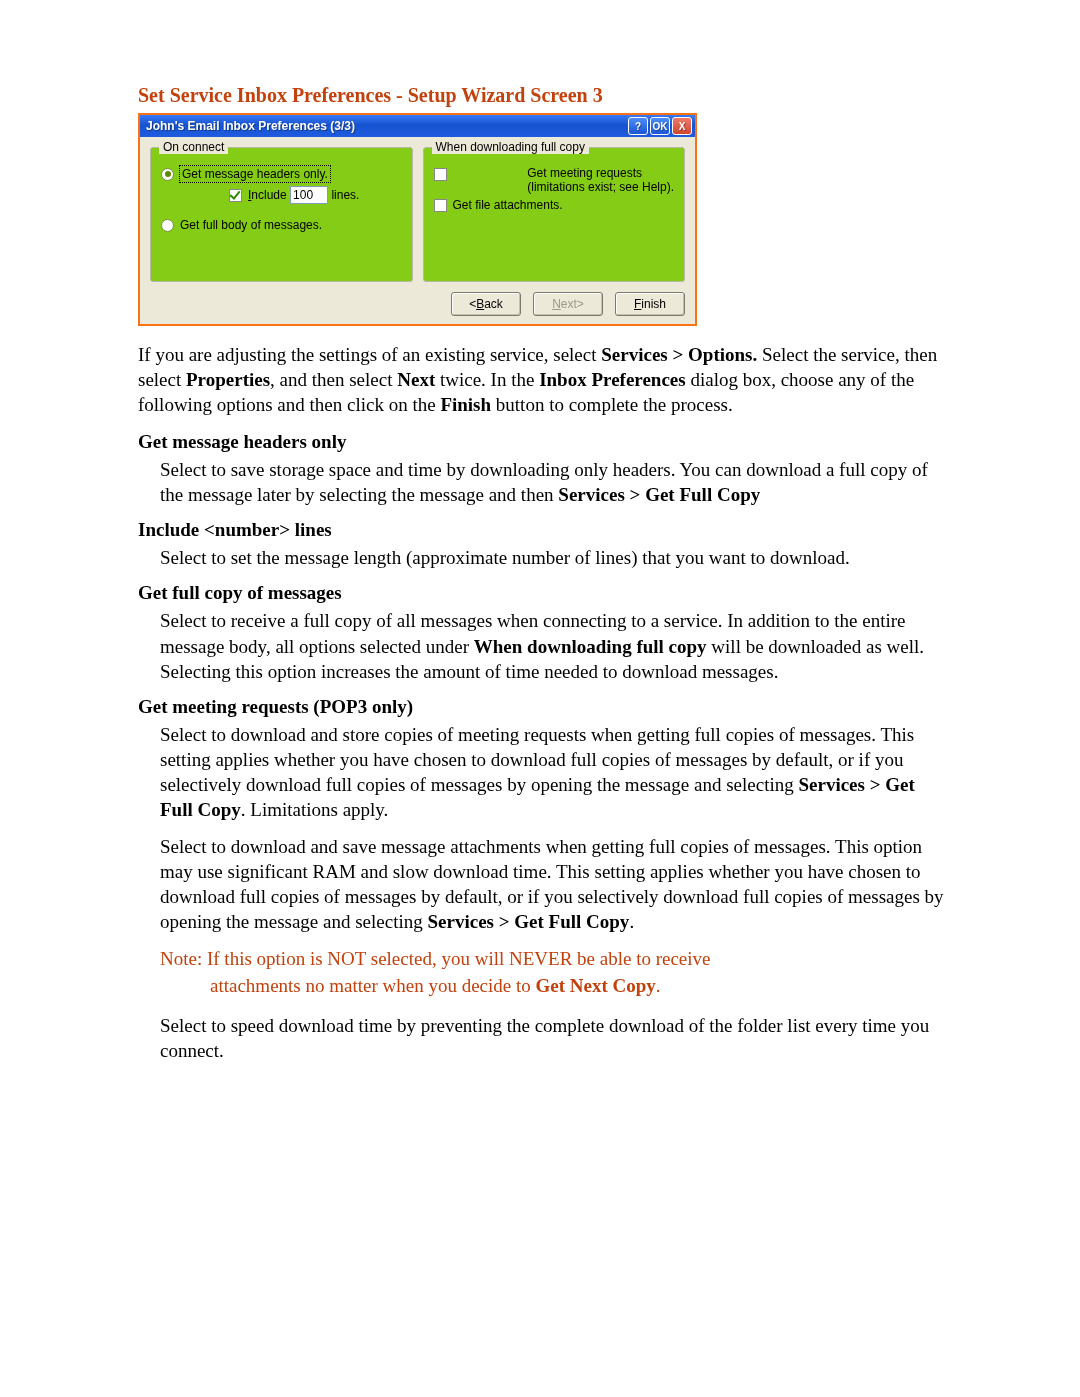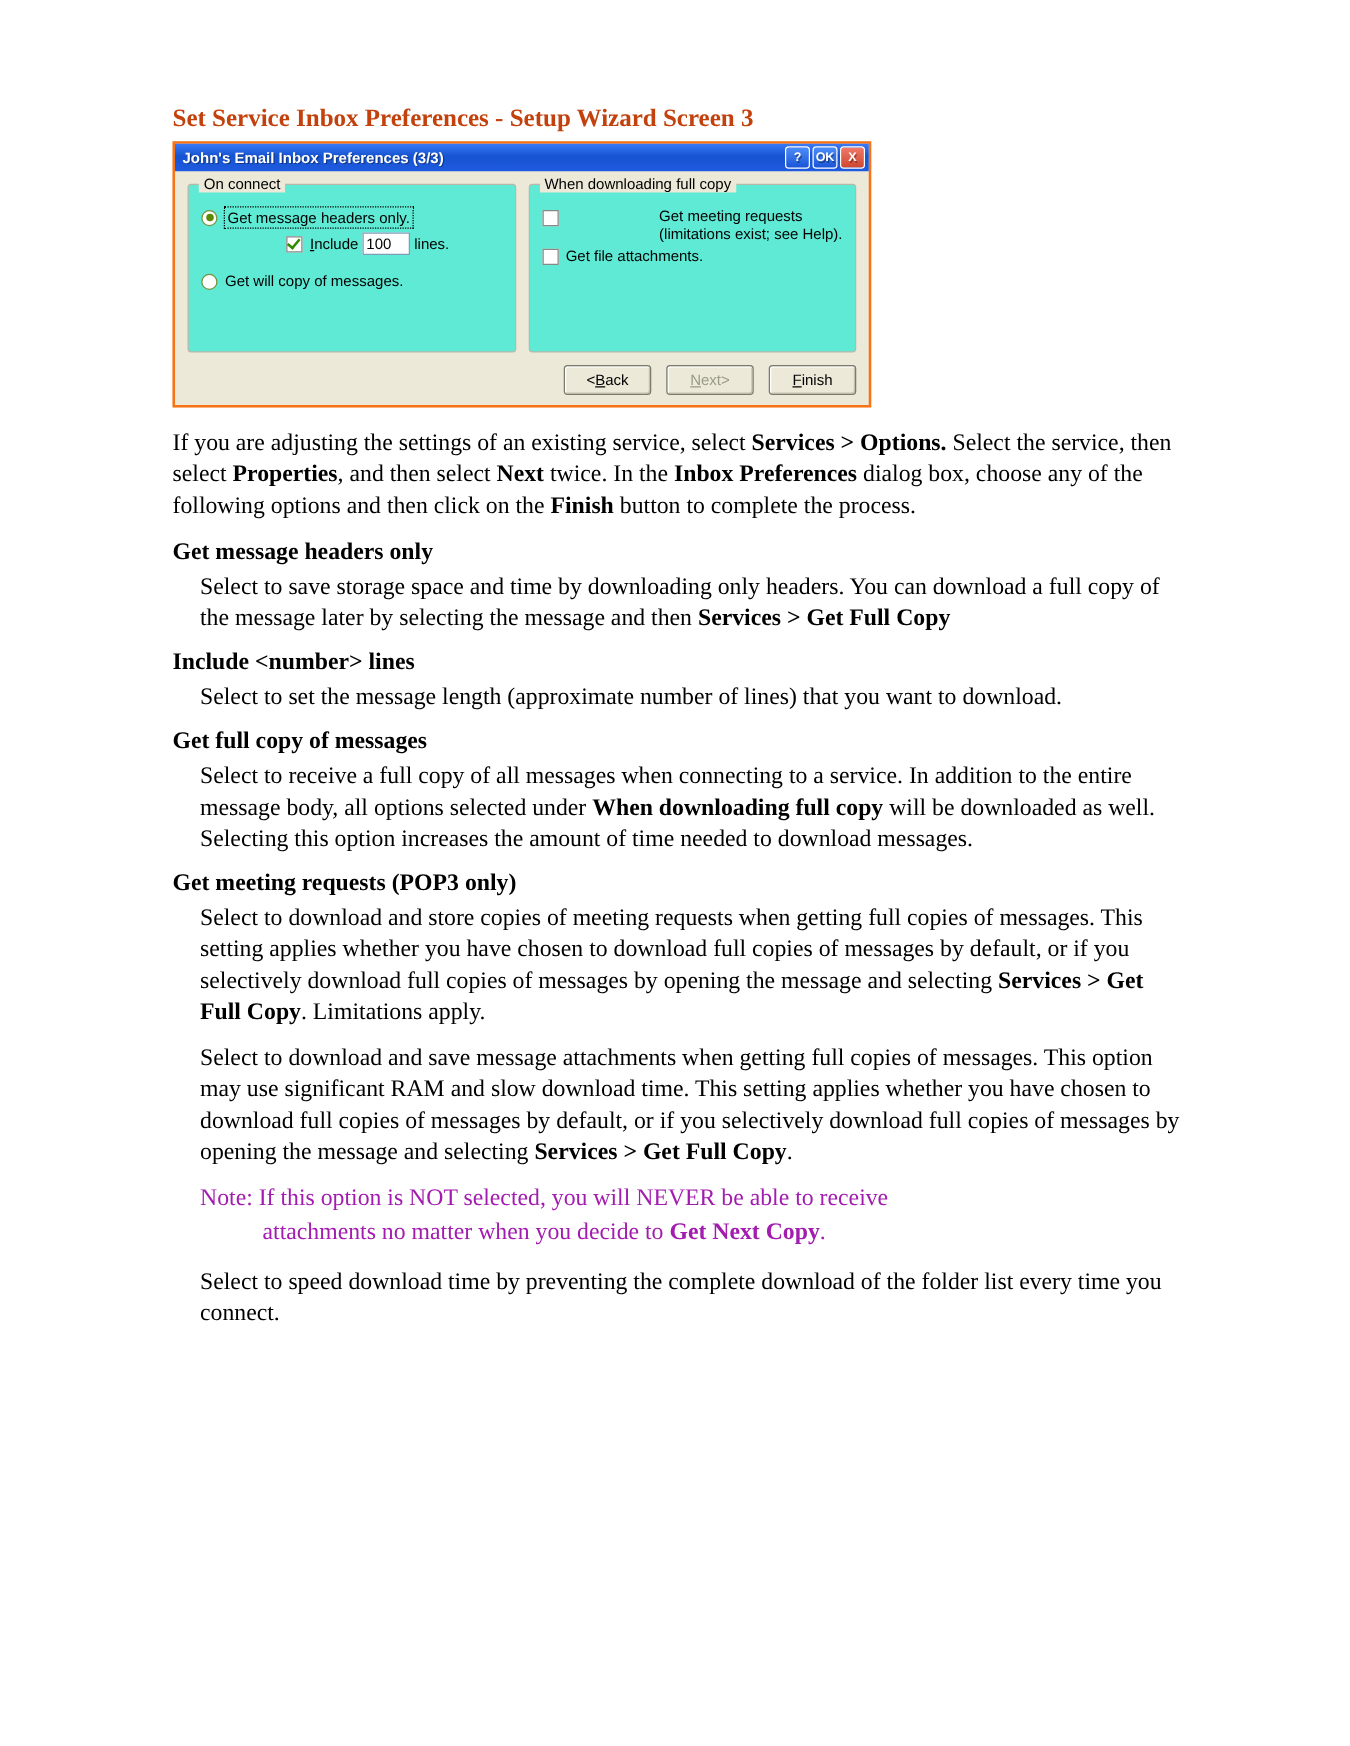--- a/index.html
+++ b/index.html
@@ -72,21 +72,21 @@
     color: #000;
   }
   .groupbox {
     position: relative;
     border: 1px solid #b9b8a8;
     border-radius: 3px;
     padding: 14px 10px 10px 10px;
     flex: 1;
     min-height: 135px;
     box-sizing: border-box;
-    background: #5eead4;
+    background: #84cc16;
   }
   .groupbox .legend {
     position: absolute;
     top: -8px; left: 8px;
     background: #ece9d8;
     padding: 0 4px;
     font-size: 12px;
   }
   .opt-row { display: flex; align-items: center; margin: 4px 0; }
   .dotted-focus {
@@ -149,21 +149,21 @@
     width: 68px; height: 22px;
     background: #ece9d8;
     border: 1px solid #7a7a6f;
     border-radius: 3px;
     box-shadow: inset 1px 1px 0 #fff, inset -1px -1px 0 #c4c1ae;
     display: flex; align-items: center; justify-content: center;
     cursor: default;
   }
   .winbtn.disabled { color: #9a9a8a; }
   .note-text {
-    color: #a21caf;
+    color: #c2410c;
     font-family: "Times New Roman", serif;
   }
 
   
   .para {
     margin: 0 0 14px 0;
     line-height: 1.32;
   }
   .h-def {
     font-weight: bold;
@@ -215,21 +215,21 @@
           <div class="checkbox checked"></div>
           <span><span class="under">I</span>nclude</span>
           &nbsp;
           <span class="mini-input">100</span>
           &nbsp;
           <span>lines.</span>
         </div>
 
         <div class="opt-row" style="margin-top:14px;">
           <div class="radio"></div>
-          <span>Get will copy of messages.</span>
+          <span>Get full body of messages.</span>
         </div>
       </div>
 
       <div class="groupbox">
         <div class="legend">When downloading full copy</div>
 
         <div class="opt-row" style="align-items:flex-start;justify-content:space-between;">
           <div class="checkbox" style="margin-top:2px;"></div>
           <span>
             <span>Get meeting requests</span><br>

